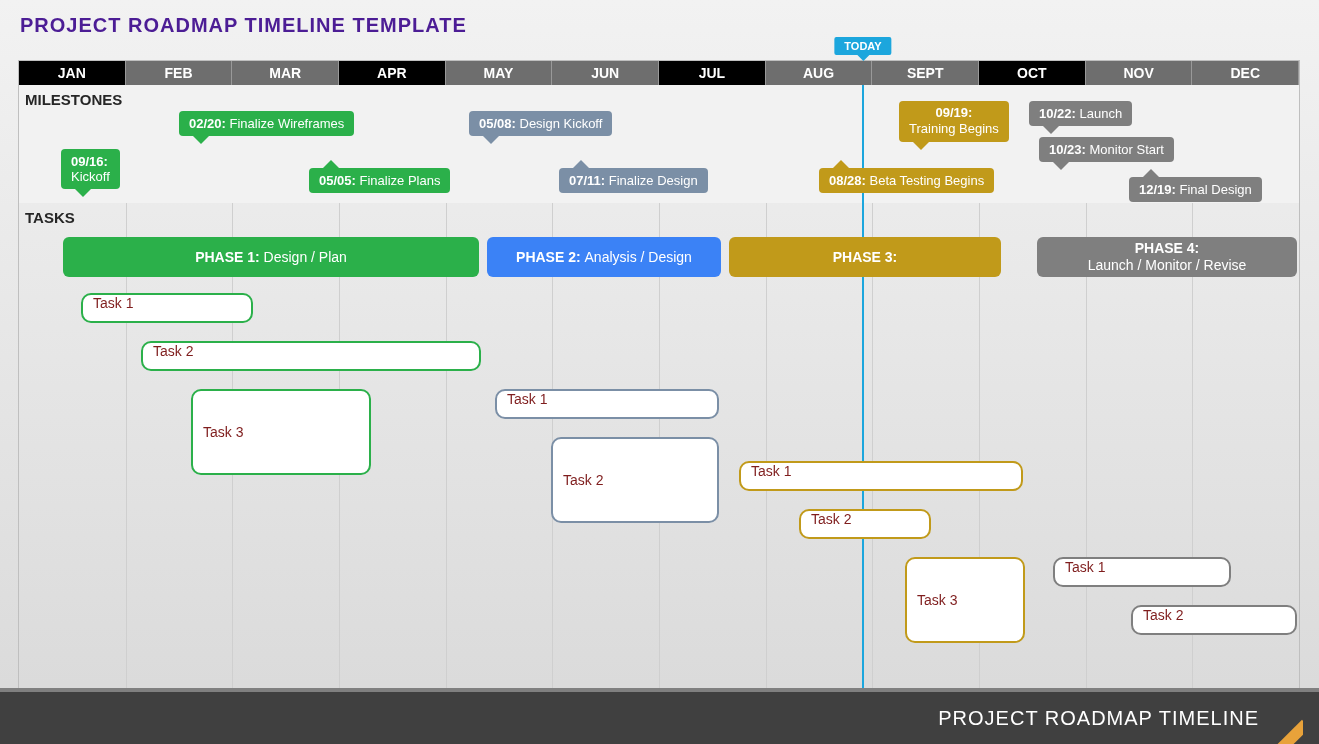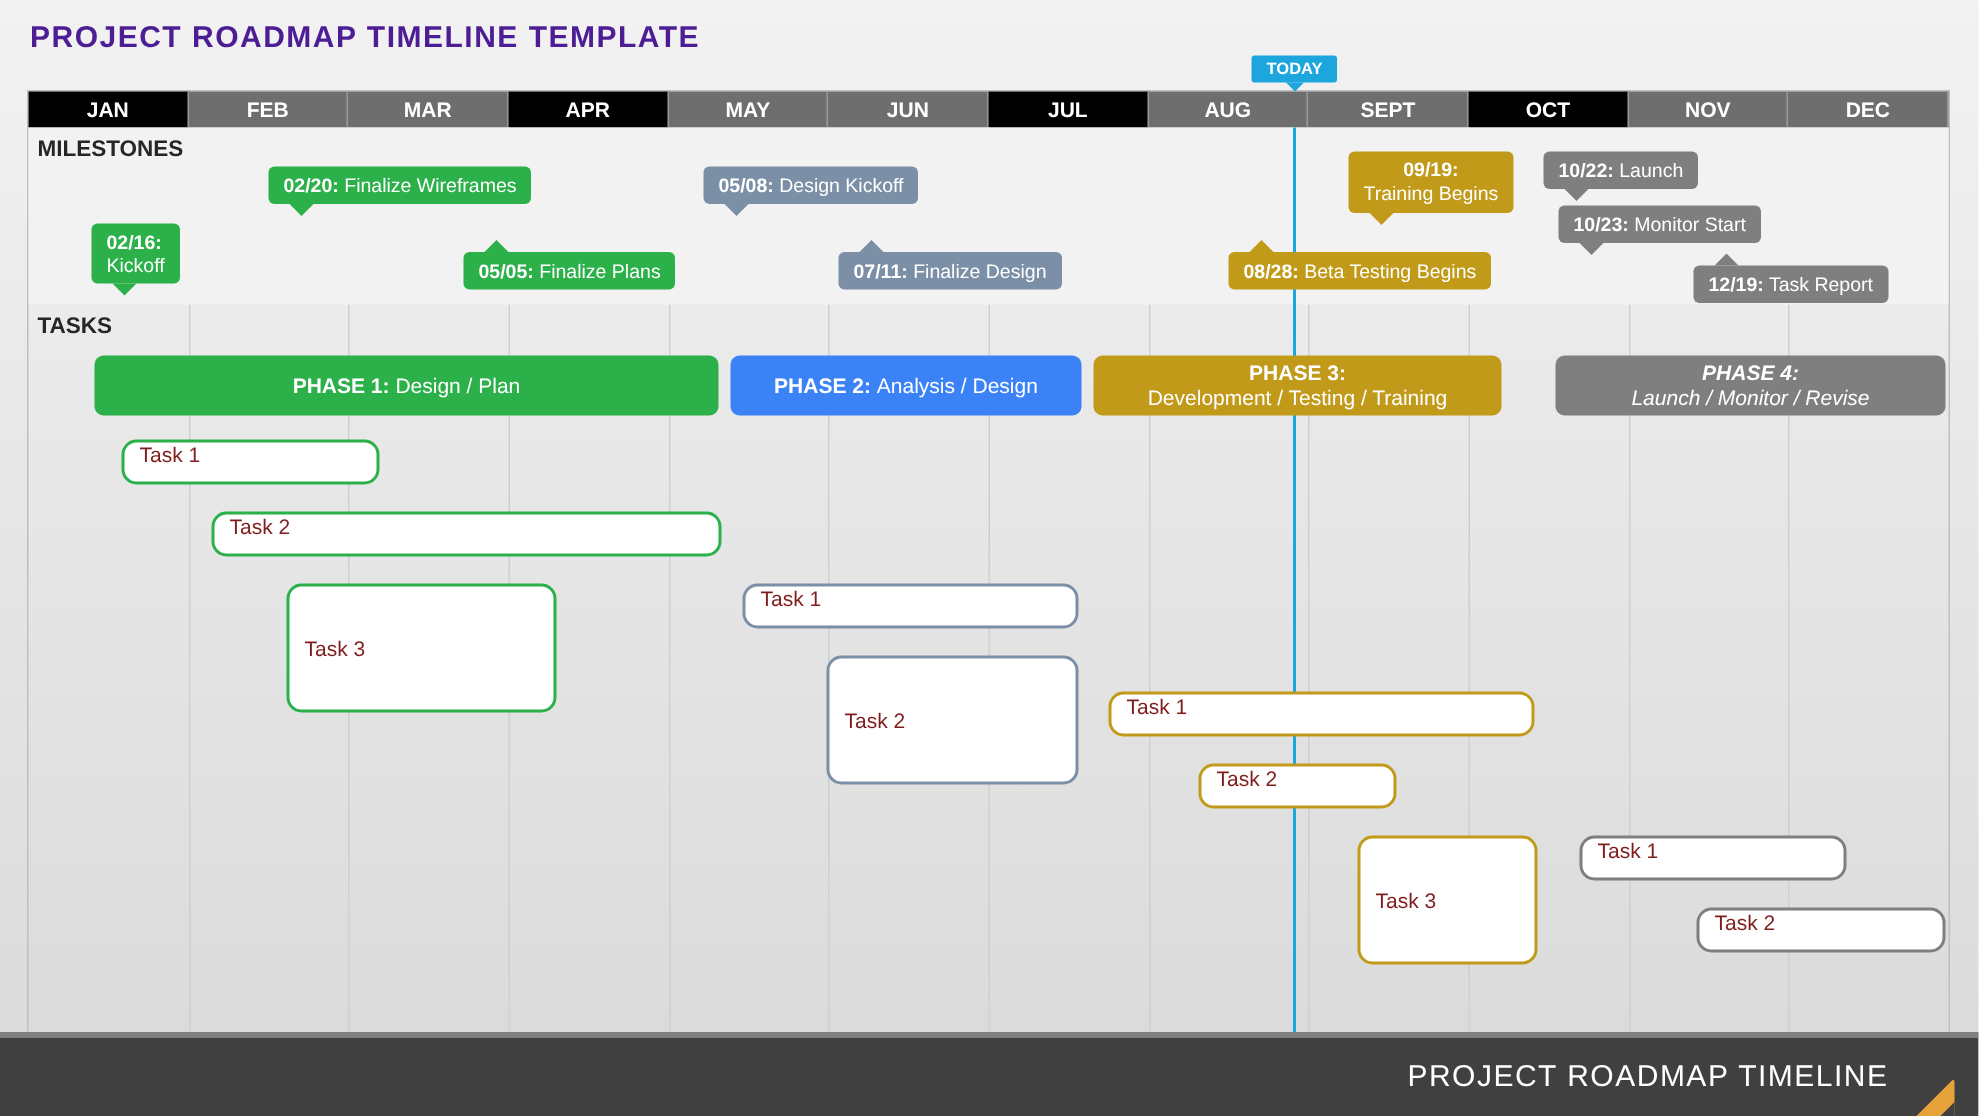--- a/index.html
+++ b/index.html
@@ -194,21 +194,21 @@
 
   <div class="band band-milestones"></div>
 
   <div class="section-label sec-m">MILESTONES</div>
   <div class="section-label sec-t">TASKS</div>
 
   <div class="today-line" style="left:843px; top:24px; height:628px;"></div>
   <div class="today-label" style="left:844px;">TODAY</div>
 
   <div class="ms green dn" style="left:42px; top:88px;">
-    <span class="date">02/16:</span> <br><span>Kickoff</span>
+    <span class="date">09/16:</span> <br><span>Kickoff</span>
   </div>
   <div class="ms green dn" style="left:160px; top:50px;">
     <span class="date">02/20:</span> <span>Finalize Wireframes</span>
   </div>
   <div class="ms green up" style="left:290px; top:107px;">
     <span class="date">05/05:</span> <span>Finalize Plans</span>
   </div>
   <div class="ms blue dn" style="left:450px; top:50px;">
     <span class="date">05/08:</span> <span>Design Kickoff</span>
   </div>
@@ -221,34 +221,33 @@
   <div class="ms gold dn twoLine" style="left:880px; top:40px;">
     <span class="date">09/19:</span><br><span>Training Begins</span>
   </div>
   <div class="ms gray dn" style="left:1010px; top:40px;">
     <span class="date">10/22:</span> <span>Launch</span>
   </div>
   <div class="ms gray dn" style="left:1020px; top:76px;">
     <span class="date">10/23:</span> <span>Monitor Start</span>
   </div>
   <div class="ms gray up" style="left:1110px; top:116px;">
-    <span class="date">12/19:</span> <span>Task Report</span>
+    <span class="date">12/19:</span> <span>Final Design</span>
   </div>
 
   <div class="phase ph-green" style="left:44px; top:176px; width:416px;">
     <div><span class="ptitle">PHASE 1:</span>&nbsp;<span>Design / Plan</span></div>
   </div>
   <div class="phase ph-blue" style="left:468px; top:176px; width:234px;">
     <div><span class="ptitle">PHASE 2:</span>&nbsp;<span>Analysis / Design</span></div>
   </div>
   <div class="phase ph-gold" style="left:710px; top:176px; width:272px;">
     <span class="ptitle">PHASE 3:</span>
-      <span>Development / Testing / Training</span>
-  </div>
-  <div class="phase ph-gray" style="left:1018px; top:176px; width:260px;font-style:italic;">
+  </div>
+  <div class="phase ph-gray" style="left:1018px; top:176px; width:260px;">
     <span class="ptitle">PHASE 4:</span>
       <span>Launch / Monitor / Revise</span>
   </div>
 
   <div class="task short bd-green" style="left:62px;  top:232px; width:172px;">Task 1</div>
   <div class="task short bd-green" style="left:122px; top:280px; width:340px;">Task 2</div>
   <div class="task tall  bd-green" style="left:172px; top:328px; width:180px;">Task 3</div>
 
   <div class="task short bd-blue" style="left:476px; top:328px; width:224px;">Task 1</div>
   <div class="task tall  bd-blue" style="left:532px; top:376px; width:168px;">Task 2</div>

